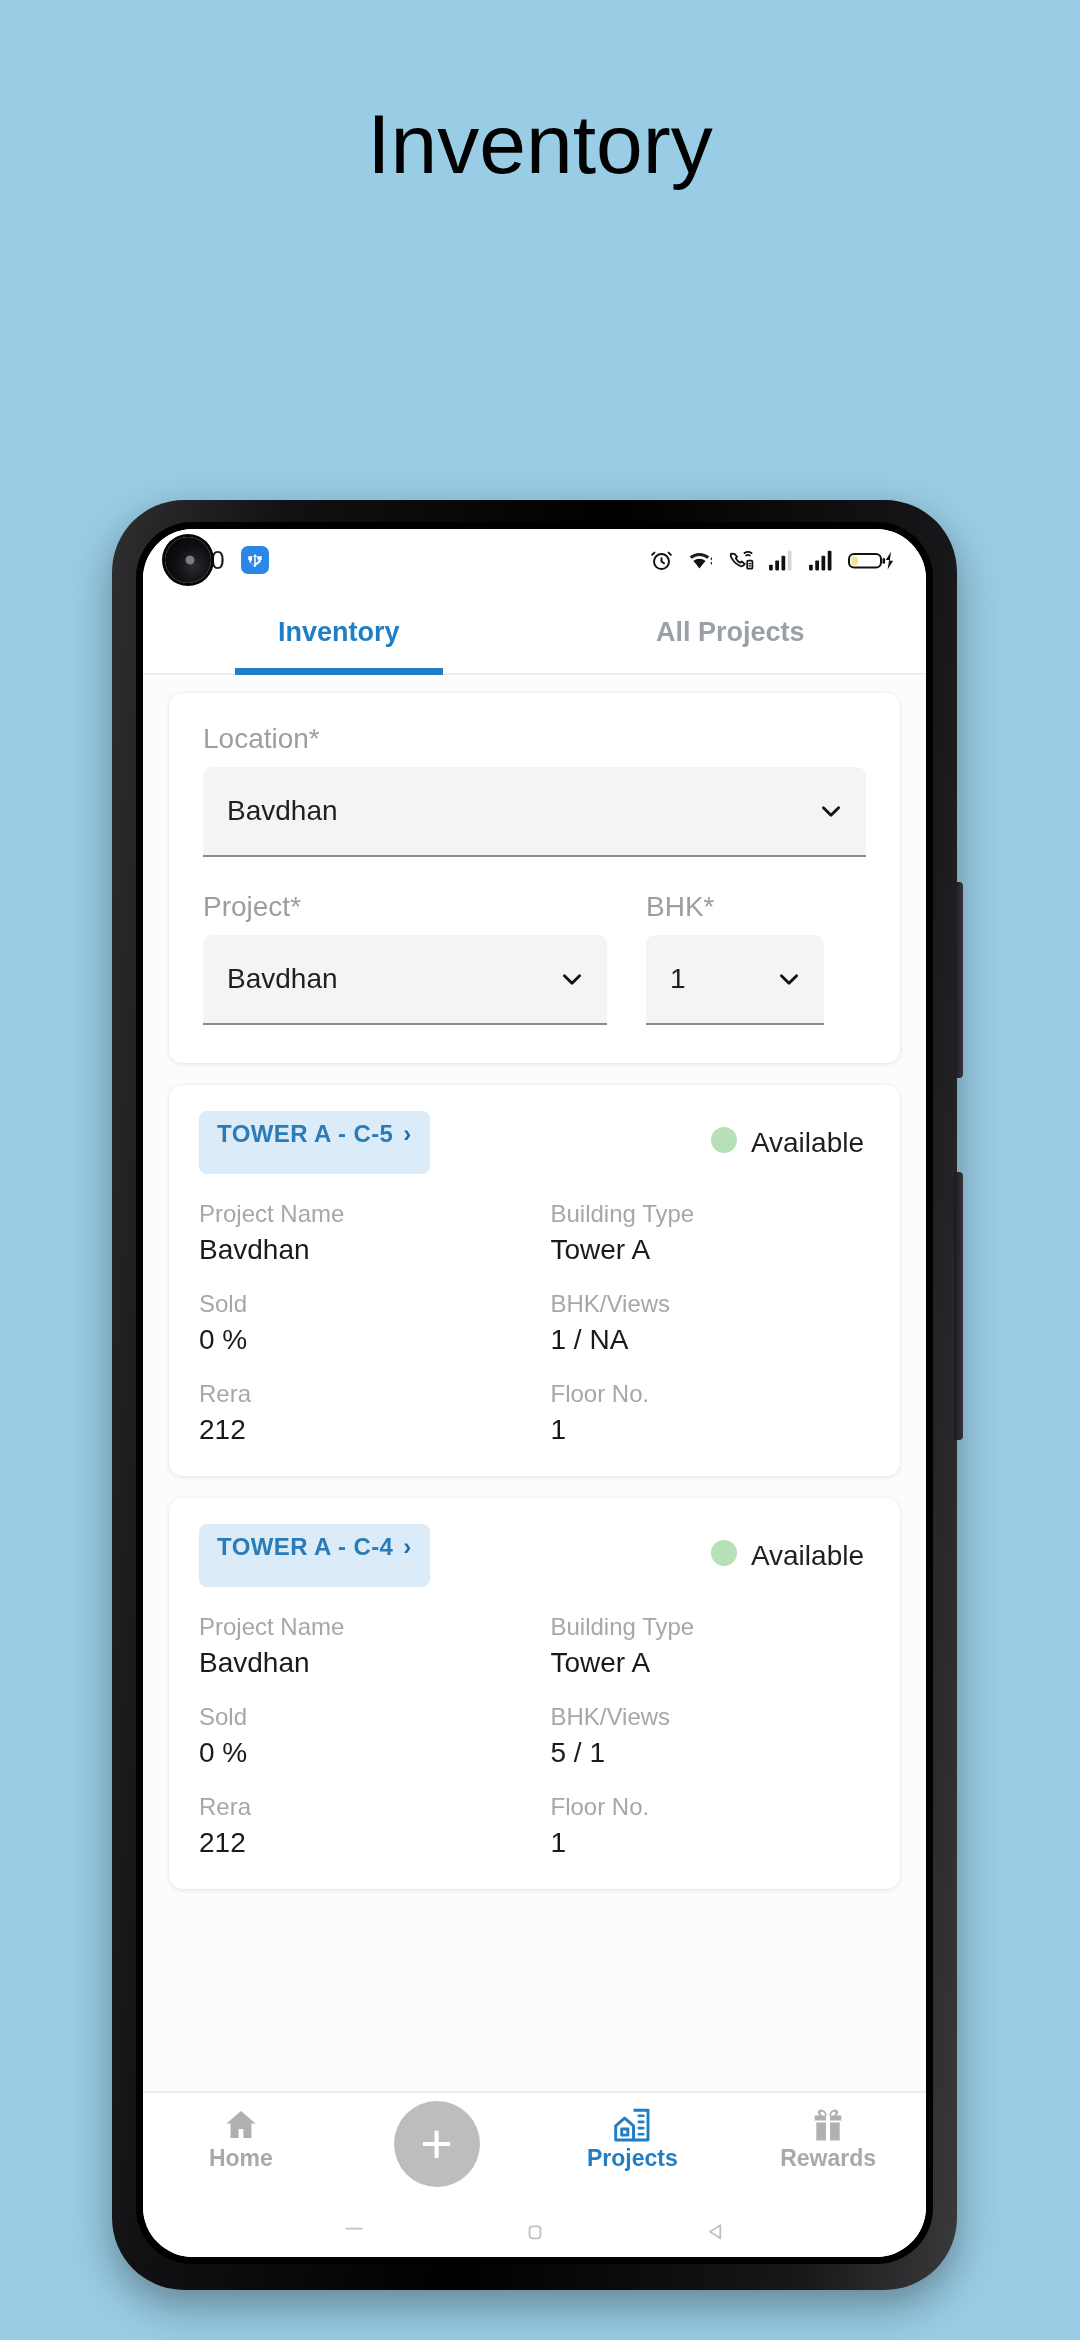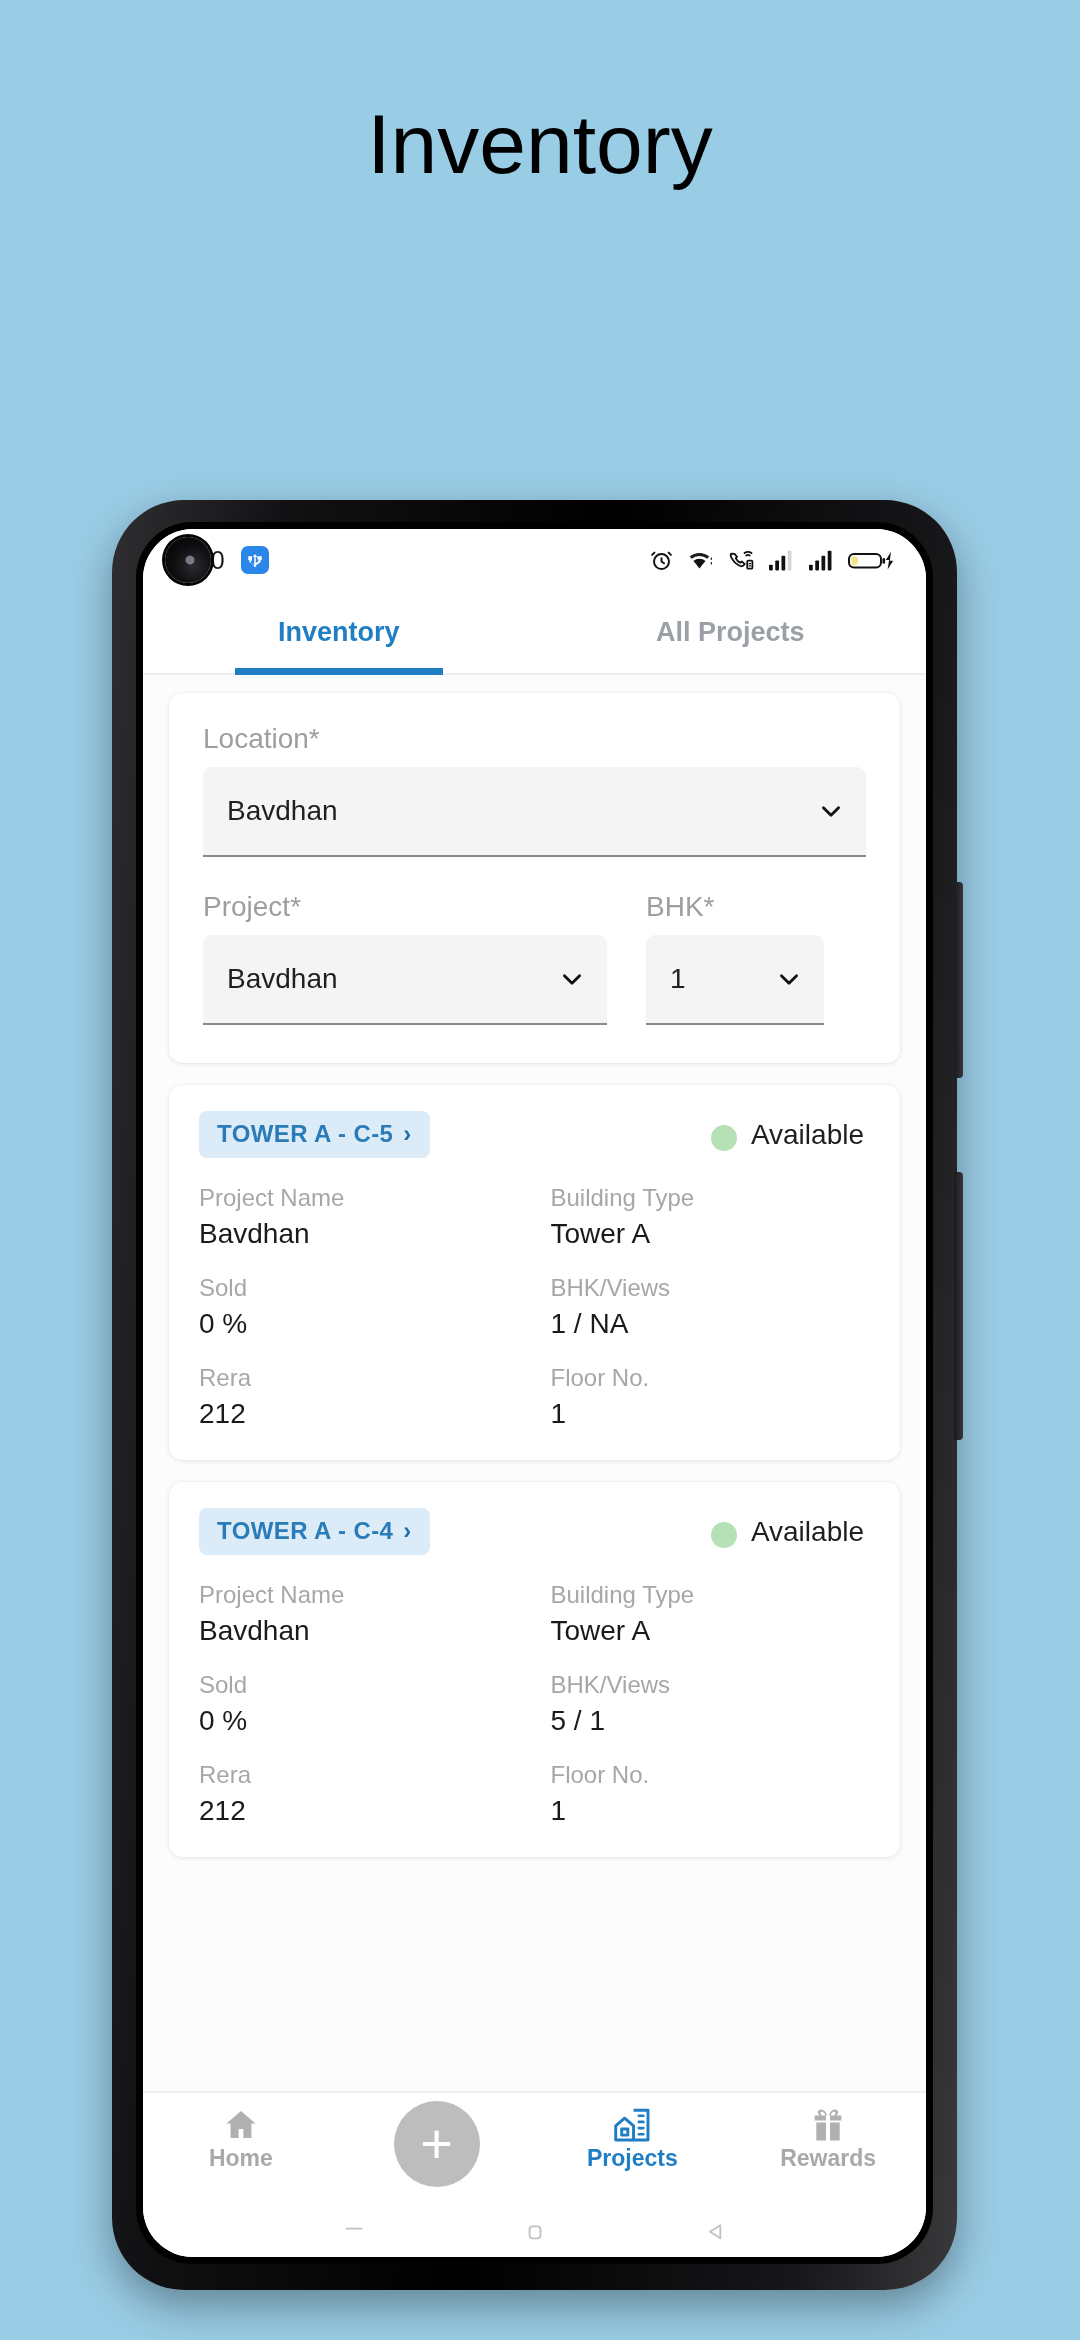--- a/index.html
+++ b/index.html
@@ -176,31 +176,31 @@
   .inv-card { padding: 26px 30px 30px 30px; }
   .inv-head {
     display: flex;
     align-items: center;
     justify-content: space-between;
     margin-bottom: 26px;
   }
   .unit-chip {
     background: #dbecf8;
     border-radius: 8px;
-    padding: 9px 18px 10px 18px;
+    padding: 9px 18px 26px 18px;
     display: flex;
     align-items: center;
     gap: 10px;
     font-size: 24px;
     font-weight: bold;
     color: #2a7bb8;
     letter-spacing: .4px;
   }
   .chip-arrow { font-size: 24px; font-weight: bold; color: #1f6fae; line-height: 1; }
-  .status-wrap { display: flex; align-items: flex-end; gap: 14px; padding-right: 6px;}
+  .status-wrap { display: flex; align-items: flex-start; gap: 14px; padding-right: 6px;}
   .status-dot {
     width: 26px; height: 26px;
     border-radius: 50%;
     background: #b6e0b6;
   }
   .status-text { font-size: 28px; color: #1f1f1f; }
 
   .detail-grid { }
   .detail-row { display: flex; margin-bottom: 24px; }
   .detail-row:last-child { margin-bottom: 0; }

